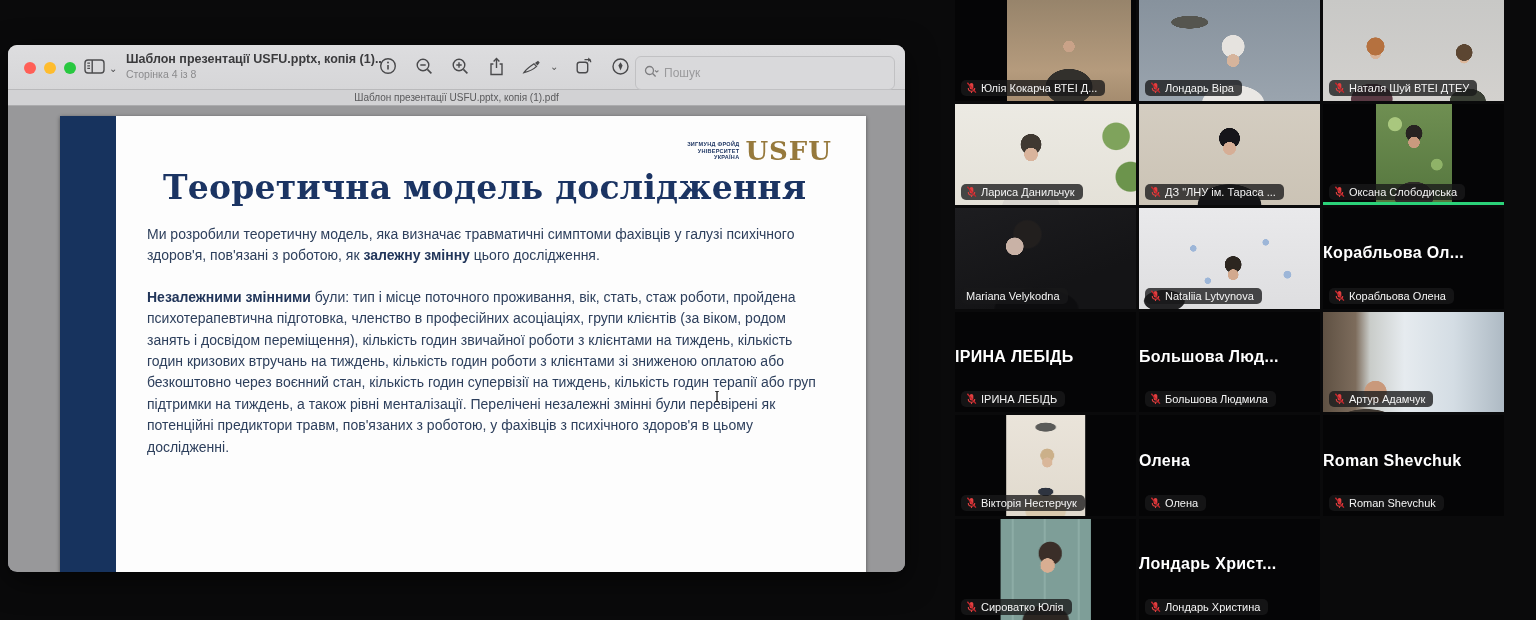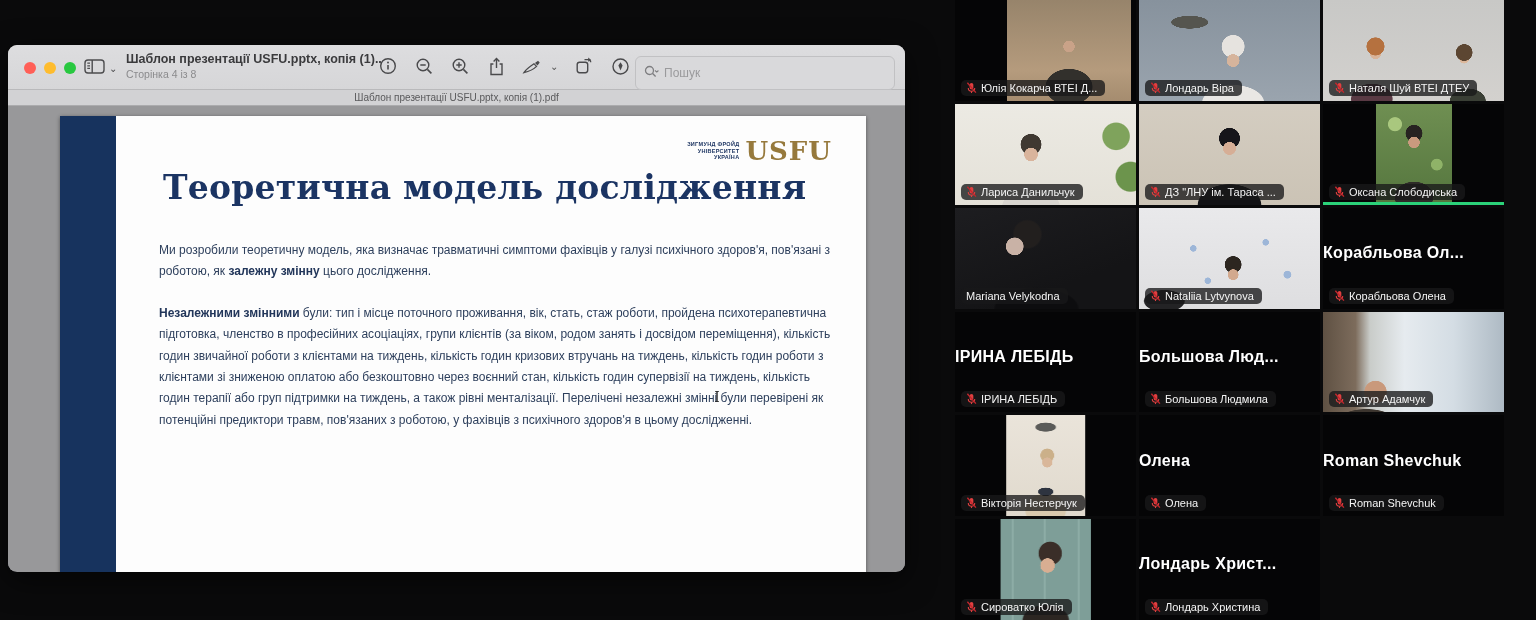--- a/index.html
+++ b/index.html
@@ -64,22 +64,22 @@
   .slide-logo { position:absolute; right:34px; top:20px; display:flex; align-items:center; gap:6px; }
   .logo-lines { text-align:right; color:#1c3461; font-size:5.5px; line-height:6.5px; font-weight:700; letter-spacing:.3px; }
   .logo-abbr { font-family:"DejaVu Serif", serif; font-weight:700; font-size:26px; color:#96793c; letter-spacing:1px; }
 
   .slide-title {
     position:absolute; left:76px; top:52px; width:700px;
     font-family:"DejaVu Serif", serif; font-weight:700;
     font-size:33px; color:#1b3463; letter-spacing:.2px;margin-left:27px;
   }
   .slide-body {
-    position:absolute; left:87px; top:124px; width:676px;
-    font-size:12px; line-height:21.4px; color:#2d3f5c;margin-left:12px;
+    position:absolute; left:87px; top:108px; width:676px;
+    font-size:14px; line-height:21.4px; color:#2d3f5c;
   }
   .slide-par { margin-bottom:20px; }
   .slide-par b { font-weight:700; color:#22365a; }
 
   .text-cursor {
     position:absolute; left:652px; top:274px; width:10px; height:14px;
     font-family:"DejaVu Serif", serif; font-size:14px; line-height:14px;
     color:#1c1c1c; text-align:center; pointer-events:none;
   }
 

